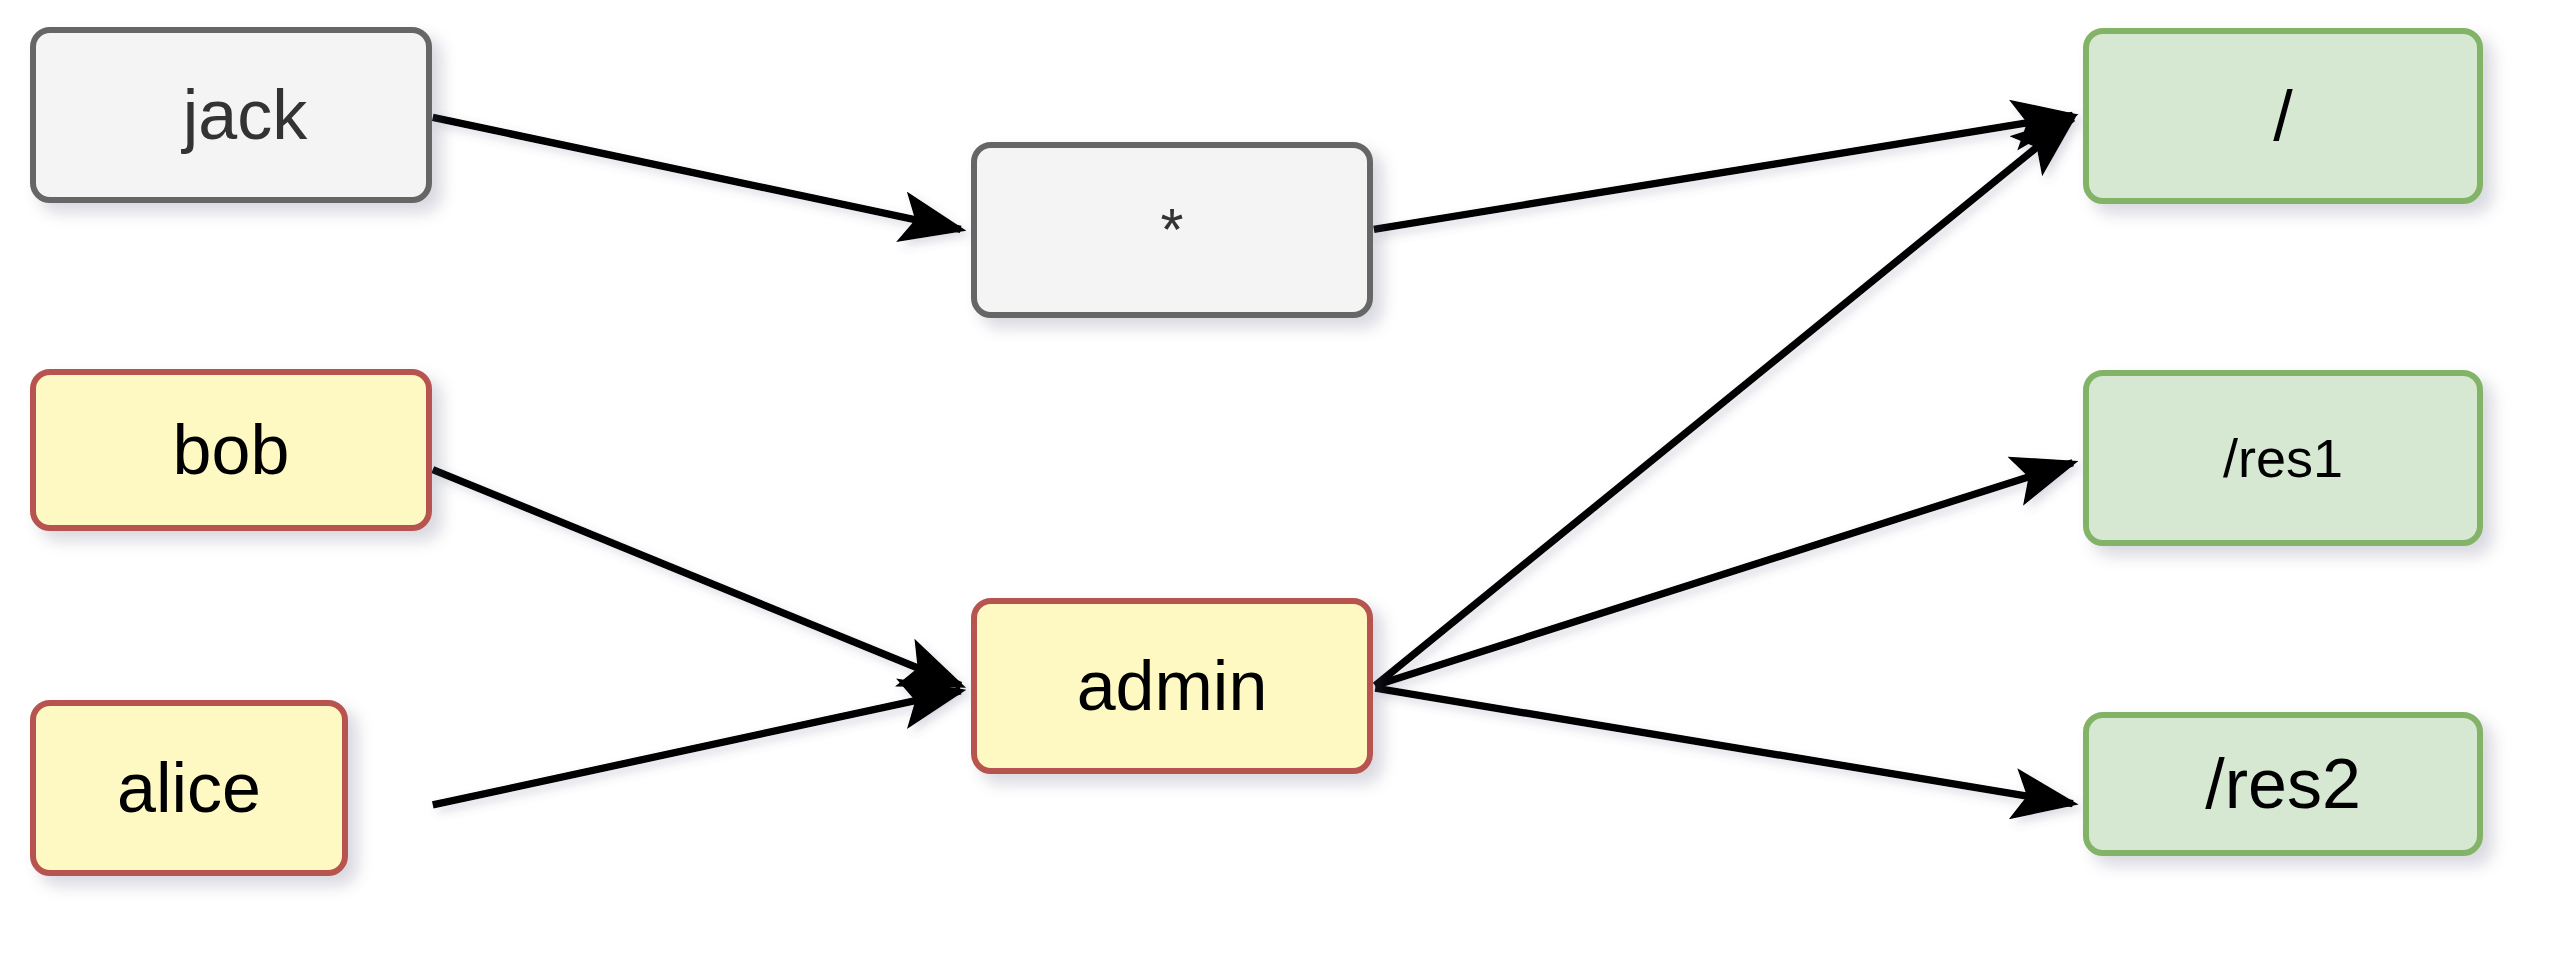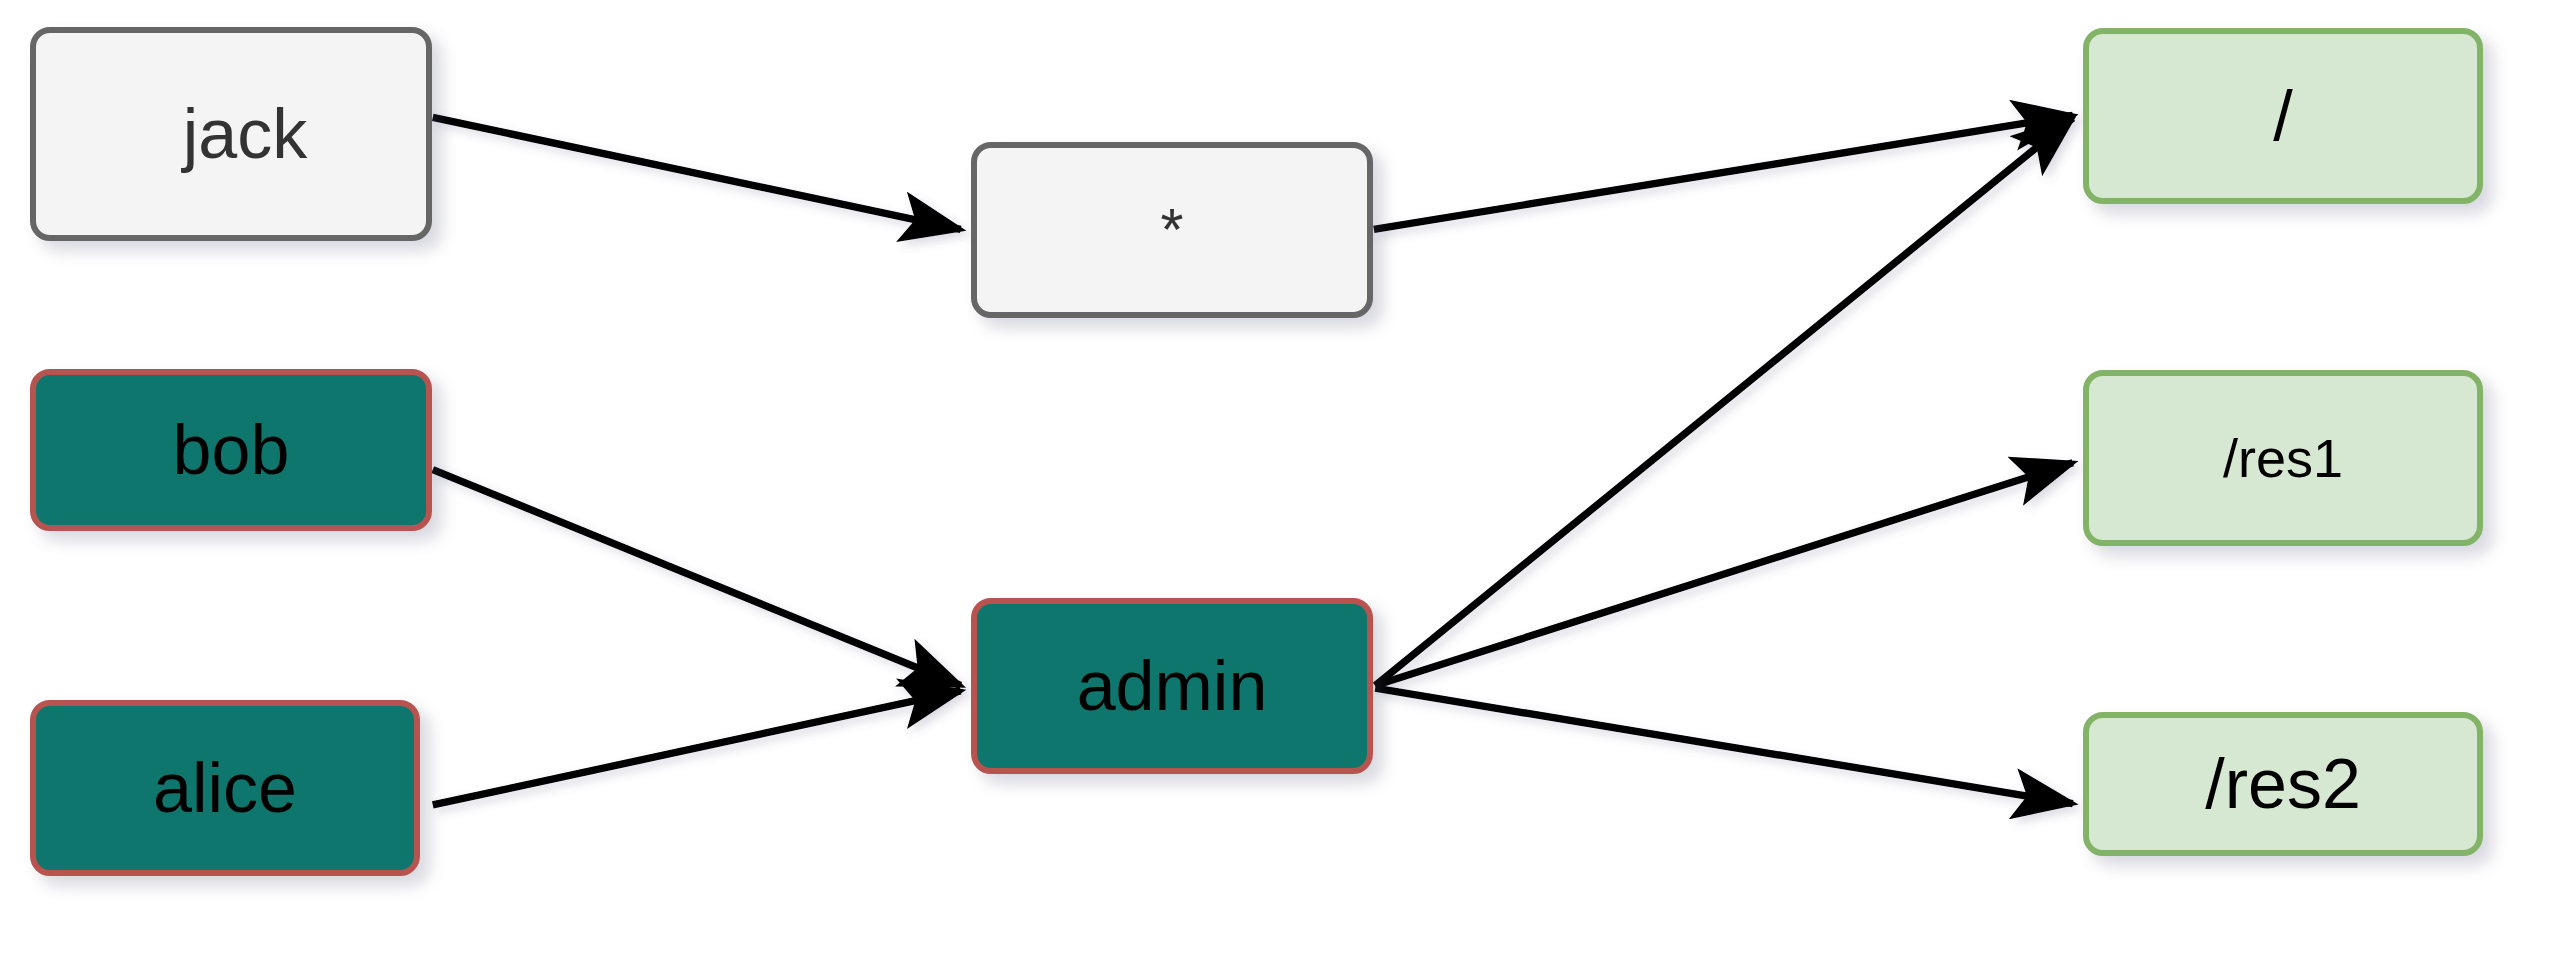--- a/index.html
+++ b/index.html
@@ -41,21 +41,21 @@
   .node .label {
     display: block;
     white-space: nowrap;
   }
   .node-gray {
     background: #f4f4f4;
     border-color: #666666;
     color: #333333;
   }
   .node-red {
-    background: #0f766e;
+    background: #fef9c3;
     border-color: #b85450;
     color: #000000;
   }
   .node-green {
     background: #d6e8d2;
     border-color: #82b366;
     color: #000000;
   }
   .lbl-jack   { font-size: 70px; }
   .lbl-star   { font-size: 59px; }
@@ -84,33 +84,33 @@
         <line x1="645" y1="175" x2="1432" y2="342" stroke="#000000" stroke-width="11" stroke-linecap="butt" marker-end="url(#arrowhead)"></line>
         <line x1="2048" y1="342" x2="3090" y2="172" stroke="#000000" stroke-width="11" stroke-linecap="butt" marker-end="url(#arrowhead)"></line>
         <line x1="645" y1="700" x2="1432" y2="1022" stroke="#000000" stroke-width="11" stroke-linecap="butt" marker-end="url(#arrowhead)"></line>
         <line x1="645" y1="1200" x2="1432" y2="1030" stroke="#000000" stroke-width="11" stroke-linecap="butt" marker-end="url(#arrowhead)"></line>
         <line x1="2050" y1="1022" x2="3090" y2="176" stroke="#000000" stroke-width="11" stroke-linecap="butt" marker-end="url(#arrowhead)"></line>
         <line x1="2050" y1="1022" x2="3090" y2="690" stroke="#000000" stroke-width="11" stroke-linecap="butt" marker-end="url(#arrowhead)"></line>
         <line x1="2050" y1="1026" x2="3090" y2="1198" stroke="#000000" stroke-width="11" stroke-linecap="butt" marker-end="url(#arrowhead)"></line>
       </g>
   </svg>
 
-  <div class="node node-gray" style="left:30px; top:27px; width:402px; height:214px;padding-left:28px;">
+  <div class="node node-gray" style="left:30px; top:27px; width:402px; height:176px;padding-left:28px;">
     <span class="label lbl-jack">jack</span>
   </div>
 
   <div class="node node-gray" style="left:971px; top:142px; width:402px; height:176px;">
     <span class="label lbl-star">*</span>
   </div>
 
   <div class="node node-red" style="left:30px; top:369px; width:402px; height:162px;">
     <span class="label lbl-bob">bob</span>
   </div>
 
-  <div class="node node-red" style="left:30px; top:700px; width:390px; height:176px;">
+  <div class="node node-red" style="left:30px; top:700px; width:318px; height:176px;">
     <span class="label lbl-alice">alice</span>
   </div>
 
   <div class="node node-red" style="left:971px; top:598px; width:402px; height:176px;">
     <span class="label lbl-admin">admin</span>
   </div>
 
   <div class="node node-green" style="left:2083px; top:28px; width:400px; height:176px;">
     <span class="label lbl-root">/</span>
   </div>

